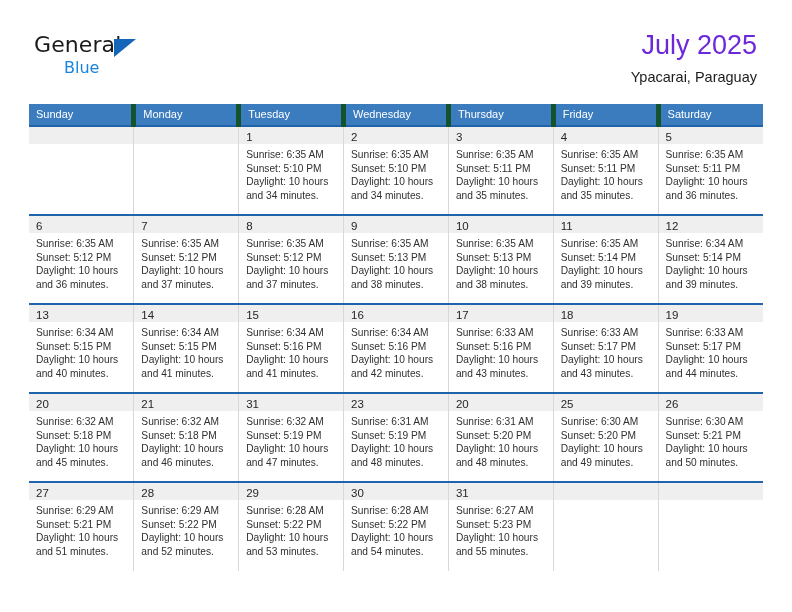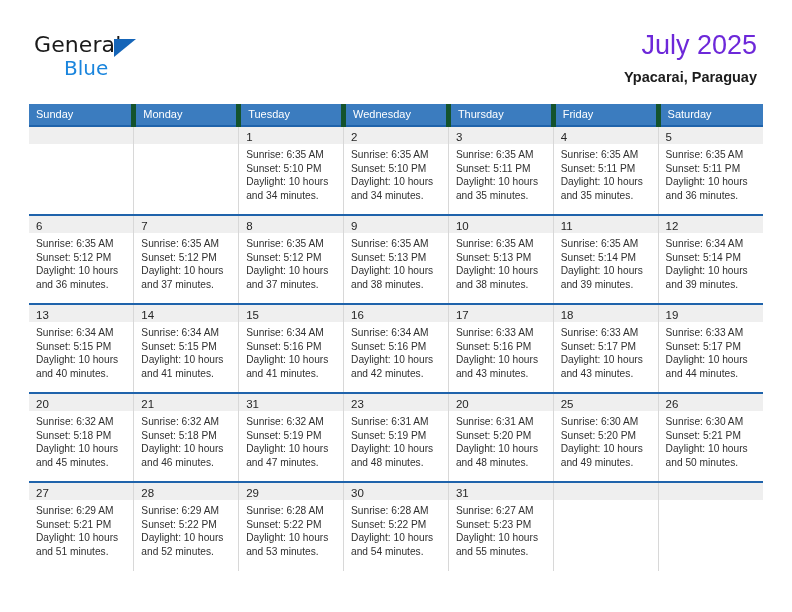--- a/index.html
+++ b/index.html
@@ -54,21 +54,21 @@
     width: 0;
     height: 0;
     border-top: 0 solid transparent;
     border-left: 22px solid #1565b8;
     border-bottom: 18px solid transparent;
   }
   .brand-blue {
     position: absolute;
     left: 30px;
     top: 23px;
-    font-size: 20px;
+    font-size: 16px;
     color: #1a85dd;
     font-family: "DejaVu Sans", sans-serif;
     font-weight: 400;
     line-height: 22px;
   }
 
   .title-block {
     position: absolute;
     right: 35px;
     top: 28px;
@@ -78,21 +78,21 @@
     font-size: 27px;
     color: #6d28d9;
     font-weight: 400;
     line-height: 34px;
     font-family: "Liberation Sans", sans-serif;
   }
   .cal-subtitle {
     margin-top: 7px;
     font-size: 14.5px;
     color: #1c1c1c;
-    font-weight: 700;
+    font-weight: 400;
     line-height: 17px;
   }
 
   
   .calendar {
     position: absolute;
     left: 29px;
     top: 104px;
     width: 734px;
     border-collapse: collapse;

